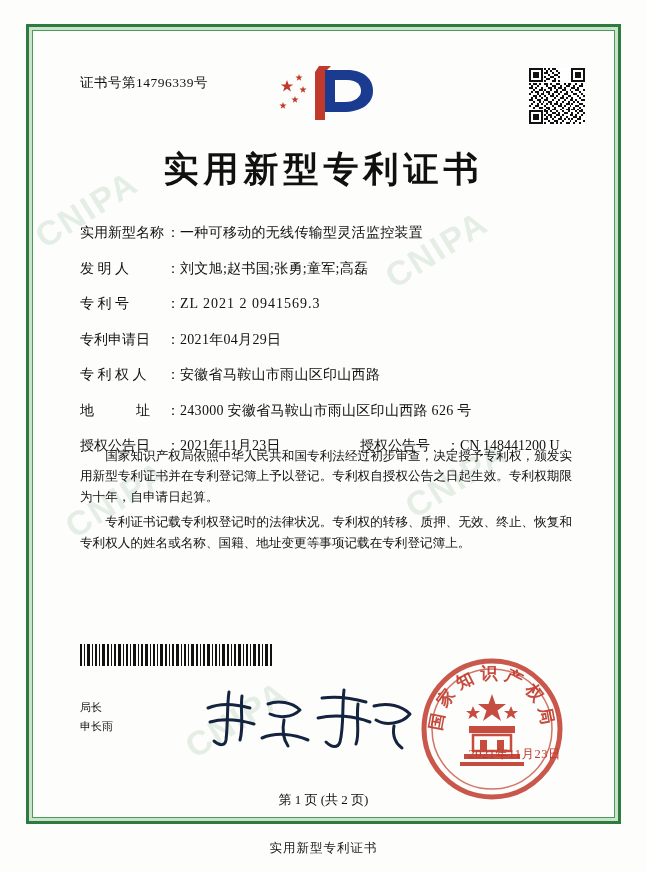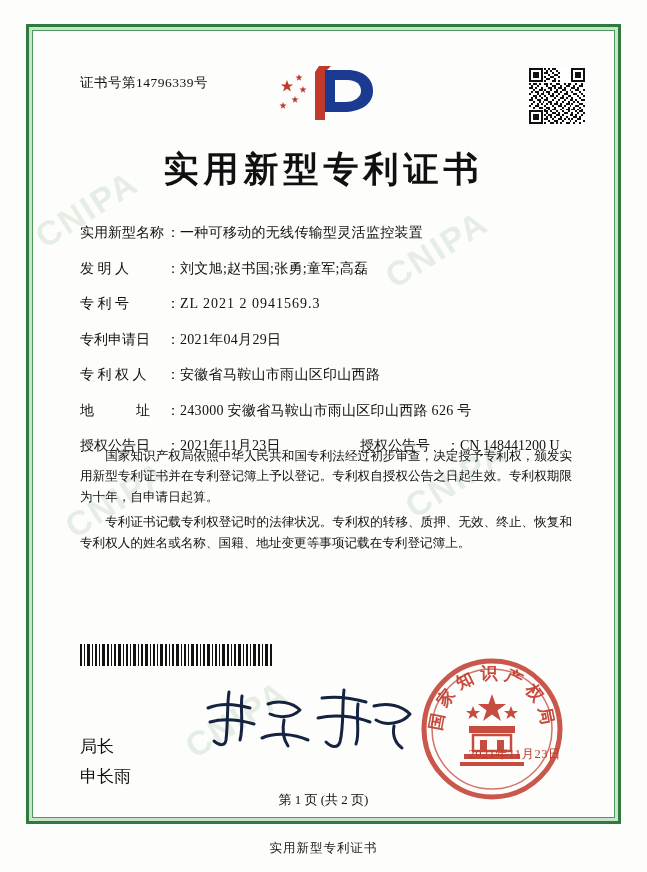--- a/index.html
+++ b/index.html
@@ -169,23 +169,22 @@
     left: 24px;
     top: 598px;
     width: 196px;
     height: 22px;
   }
 
   .signatory {
     position: absolute;
     left: 24px;
     top: 652px;
-    font-size: 17px;
+    font-size: 11px;
     line-height: 1.75;
-    margin-top: 34px;
   }
 
   .signature {
     position: absolute;
     left: 140px;
     top: 638px;
     width: 230px;
     height: 70px;
   }
 

